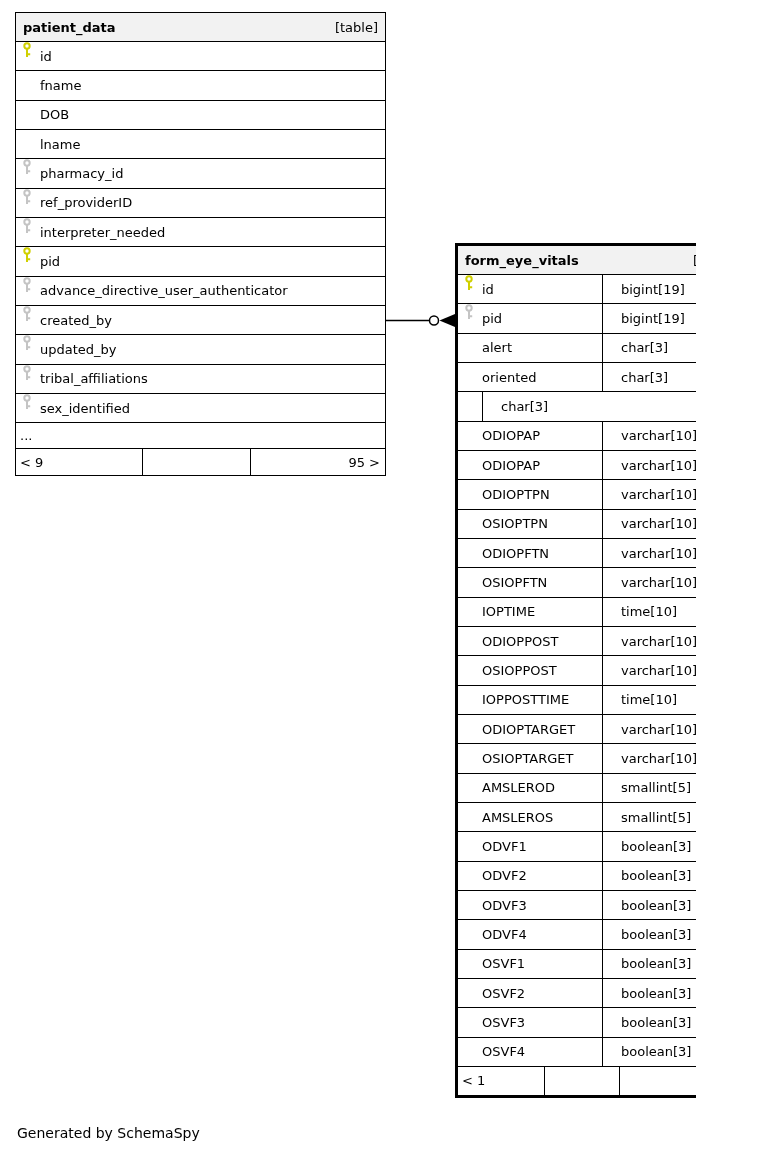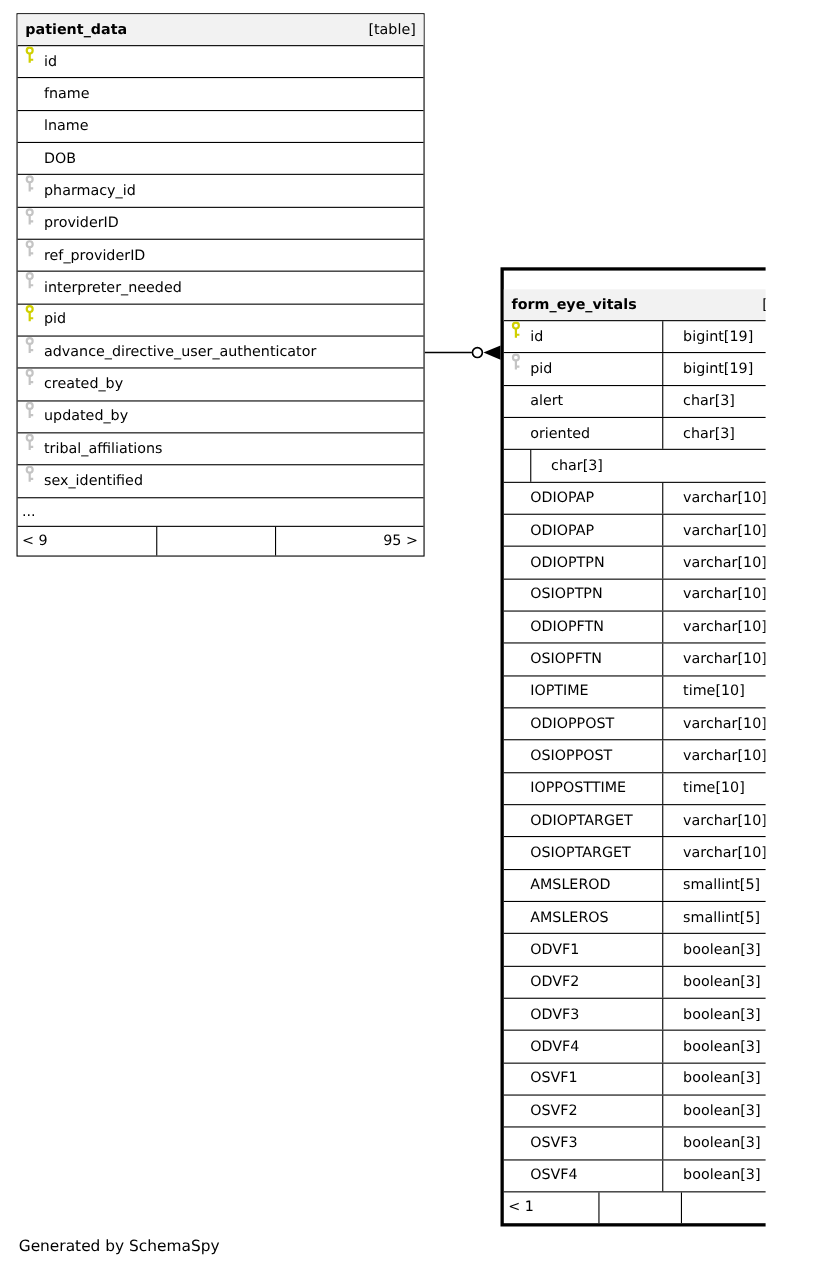--- a/index.html
+++ b/index.html
@@ -67,43 +67,34 @@
             </svg>
           </span>
           <span class="cname">id</span>
         </div>
         <div class="row">
           <span class="keyslot"></span>
           <span class="cname">fname</span>
         </div>
         <div class="row">
           <span class="keyslot"></span>
+          <span class="cname">DOB</span>
+        </div>
+        <div class="row">
+          <span class="keyslot"></span>
           <span class="cname">lname</span>
         </div>
         <div class="row">
-          <span class="keyslot"></span>
-          <span class="cname">DOB</span>
-        </div>
-        <div class="row">
           <span class="keyslot">
             <svg width="11" height="16" viewBox="0 0 11 16" xmlns="http://www.w3.org/2000/svg">
               <circle cx="5" cy="4" r="2.7" fill="none" stroke="#c4c4c4" stroke-width="2"></circle>
               <path d="M5 6.7 L5 15 M5 12.3 L8.2 12.3" fill="none" stroke="#c4c4c4" stroke-width="2"></path>
             </svg>
           </span>
           <span class="cname">pharmacy_id</span>
-        </div>
-        <div class="row">
-          <span class="keyslot">
-            <svg width="11" height="16" viewBox="0 0 11 16" xmlns="http://www.w3.org/2000/svg">
-              <circle cx="5" cy="4" r="2.7" fill="none" stroke="#c4c4c4" stroke-width="2"></circle>
-              <path d="M5 6.7 L5 15 M5 12.3 L8.2 12.3" fill="none" stroke="#c4c4c4" stroke-width="2"></path>
-            </svg>
-          </span>
-          <span class="cname">providerID</span>
         </div>
         <div class="row">
           <span class="keyslot">
             <svg width="11" height="16" viewBox="0 0 11 16" xmlns="http://www.w3.org/2000/svg">
               <circle cx="5" cy="4" r="2.7" fill="none" stroke="#c4c4c4" stroke-width="2"></circle>
               <path d="M5 6.7 L5 15 M5 12.3 L8.2 12.3" fill="none" stroke="#c4c4c4" stroke-width="2"></path>
             </svg>
           </span>
           <span class="cname">ref_providerID</span>
         </div>
@@ -173,21 +164,21 @@
       </div>
     <div class="t-ellipsis">...</div>
     <div class="t-footer pd-footer">
       <div class="fcell f-left">&lt; 9</div>
       <div class="fcell f-mid"></div>
       <div class="fcell f-right">95 &gt;</div>
     </div>
   </div>
 
   <div class="table-node focus" style="left:455px;top:243px;width:291px;">
-    <div class="t-header" style="background: rgb(242, 242, 242); margin-top: 17px;">
+    <div class="t-header" style="background: rgb(242, 242, 242);">
       <span class="t-name">form_eye_vitals</span>
       <span class="t-badge">[table]</span>
     </div>
     <div class="fev-body">
       <div class="fev-main">
         <div class="rows">
             <div class="row">
               <span class="keyslot">
                 <svg width="11" height="16" viewBox="0 0 11 16" xmlns="http://www.w3.org/2000/svg">
                   <circle cx="5" cy="4" r="2.7" fill="none" stroke="#d0d000" stroke-width="2"></circle>

